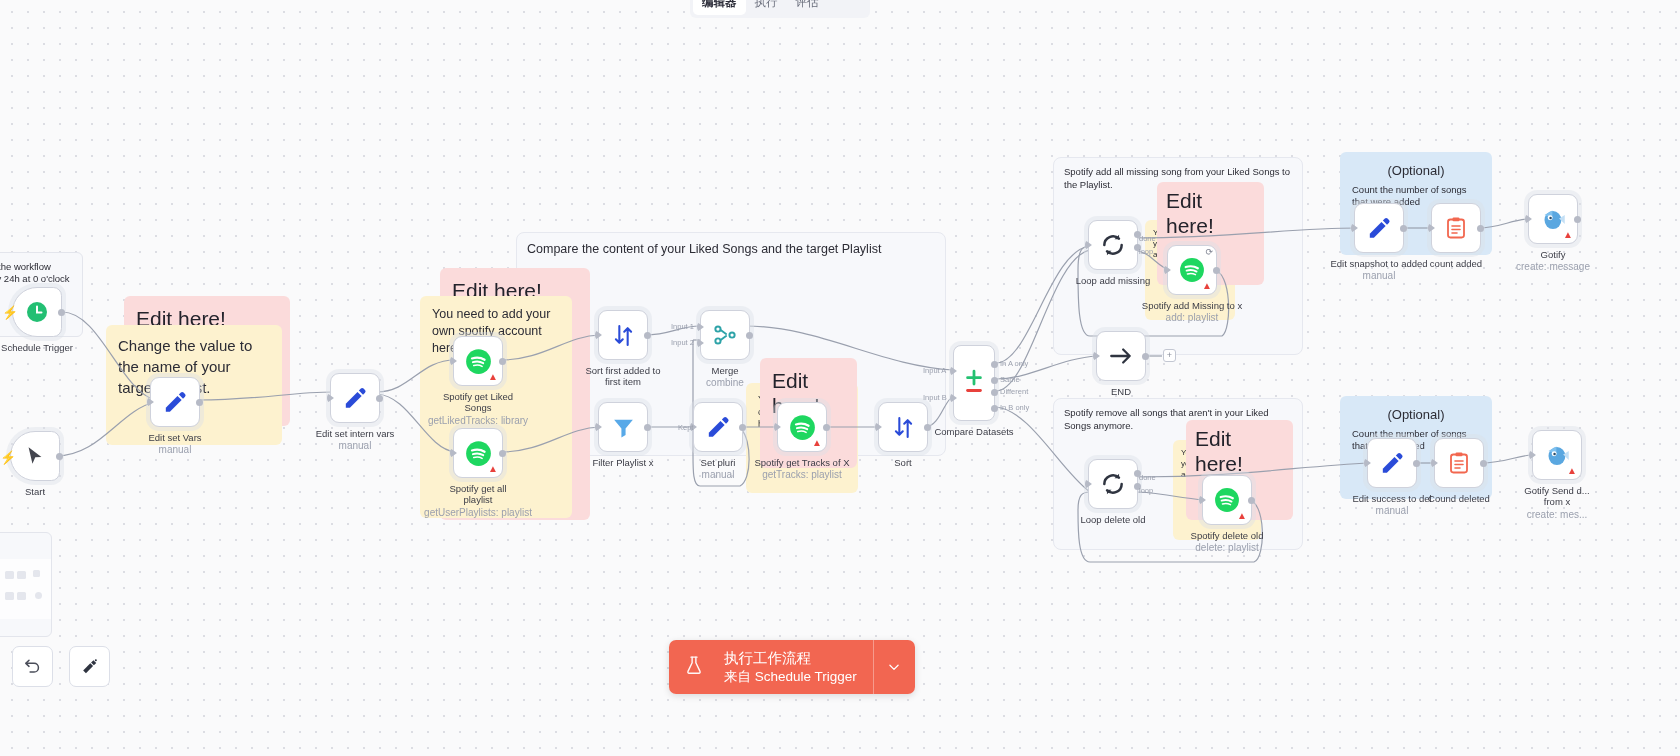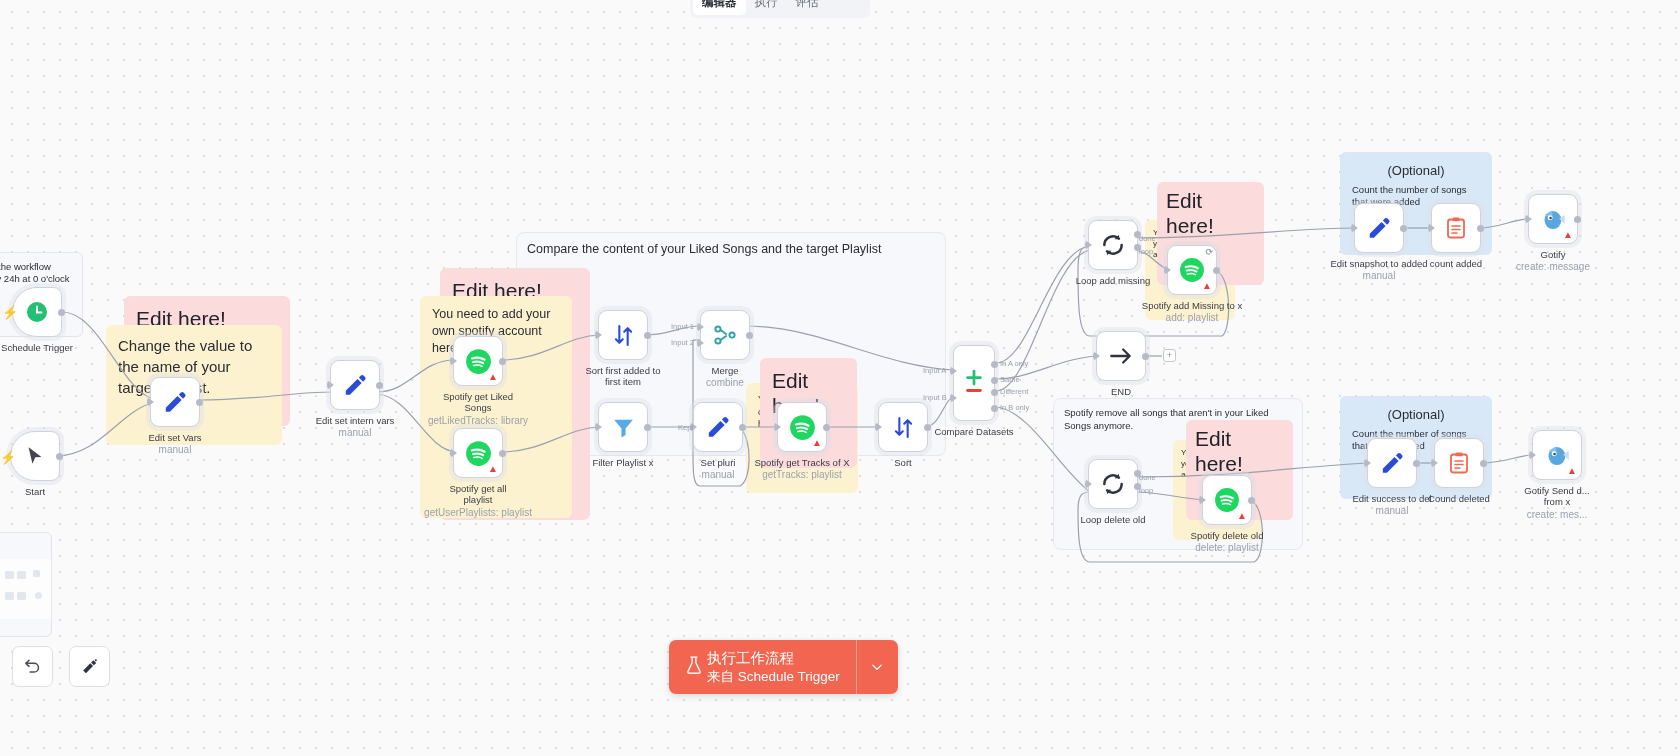--- a/index.html
+++ b/index.html
@@ -122,21 +122,21 @@
 
   
   #execbar {
     position: absolute; left: 669px; top: 640px;
     display: flex; z-index: 50;
     border-radius: 7px; overflow: hidden;
     box-shadow: 0 2px 7px rgba(0,0,0,.13);
   }
   #execbtn {
     background: #f26651; color: #fff;
-    display: flex; align-items: center; gap: 4px;
+    display: flex; align-items: center; gap: 21px;
     padding: 9px 16px; cursor: pointer;
   }
   #execbtn .flask { font-size: 17px; line-height: 1; opacity: .95; }
   #execbtn .lines { line-height: 1.28; }
   #execbtn .l1 { font-size: 14.5px; }
   #execbtn .l2 { font-size: 13.5px; }
   #execdrop {
     background: #f26651; color: #fff;
     width: 42px; display: flex; align-items: center; justify-content: center;
     border-left: 1px solid rgba(255,255,255,.35); cursor: pointer;
@@ -177,20 +177,23 @@
   </div>
 
   <div class="sticky white" style="left:-32px; top:252px; width:115px; height:85px; padding:8px 9px;">
     <div class="st-body" style="font-size:9.5px; line-height:1.3;">Run the workflow every 24h at 0 o'clock</div>
   </div>
 
   <div class="groupframe" style="left:516px; top:232px; width:430px; height:224px;text-decoration:underline;">
     <div class="gf-title">Compare the content of your Liked Songs and the target Playlist</div>
   </div>
 
+  <div class="groupframe" style="left:1053px; top:157px; width:250px; height:198px;">
+    <div class="gf-title" style="font-size:9.5px;">Spotify add all missing song from your Liked Songs to the Playlist.</div>
+  </div>
 
   <div class="groupframe" style="left:1053px; top:398px; width:250px; height:152px;">
     <div class="gf-title" style="font-size:9.5px;">Spotify remove all songs that aren't in your Liked Songs anymore.</div>
   </div>
 
   <div class="sticky pink" style="left:124px; top:296px; width:166px; height:130px;">
     <div class="st-title">Edit here!</div>
   </div>
   <div class="sticky yellow" style="left:106px; top:325px; width:176px; height:120px;">
     <div class="st-body big">Change the value to the name of your target playlist.</div>
@@ -319,21 +322,21 @@
     <svg width="26" height="26" viewBox="0 0 24 24">
       <path d="M3.5 17.2 L14.3 6.4 L18.1 10.2 L7.3 21 H3.5 Z" fill="#2a4bd8"></path>
       <path d="M15.6 5.1 L17.4 3.3 a1.8 1.8 0 0 1 2.5 0 l1.3 1.3 a1.8 1.8 0 0 1 0 2.5 l-1.8 1.8 Z" fill="#2a4bd8"></path>
     </svg>
     <span class="nlabel">Edit set Vars</span>
     <span class="nsub">manual</span>
     <span class="port in"></span>
     <span class="port out"></span>
   </div>
 
-  <div class="node" style="left:330px; top:360px;">
+  <div class="node" style="left:330px; top:373px;">
     <svg width="26" height="26" viewBox="0 0 24 24">
       <path d="M3.5 17.2 L14.3 6.4 L18.1 10.2 L7.3 21 H3.5 Z" fill="#2a4bd8"></path>
       <path d="M15.6 5.1 L17.4 3.3 a1.8 1.8 0 0 1 2.5 0 l1.3 1.3 a1.8 1.8 0 0 1 0 2.5 l-1.8 1.8 Z" fill="#2a4bd8"></path>
     </svg>
     <span class="nlabel">Edit set intern vars</span>
     <span class="nsub">manual</span>
     <span class="port in"></span>
     <span class="port out"></span>
   </div>
 

